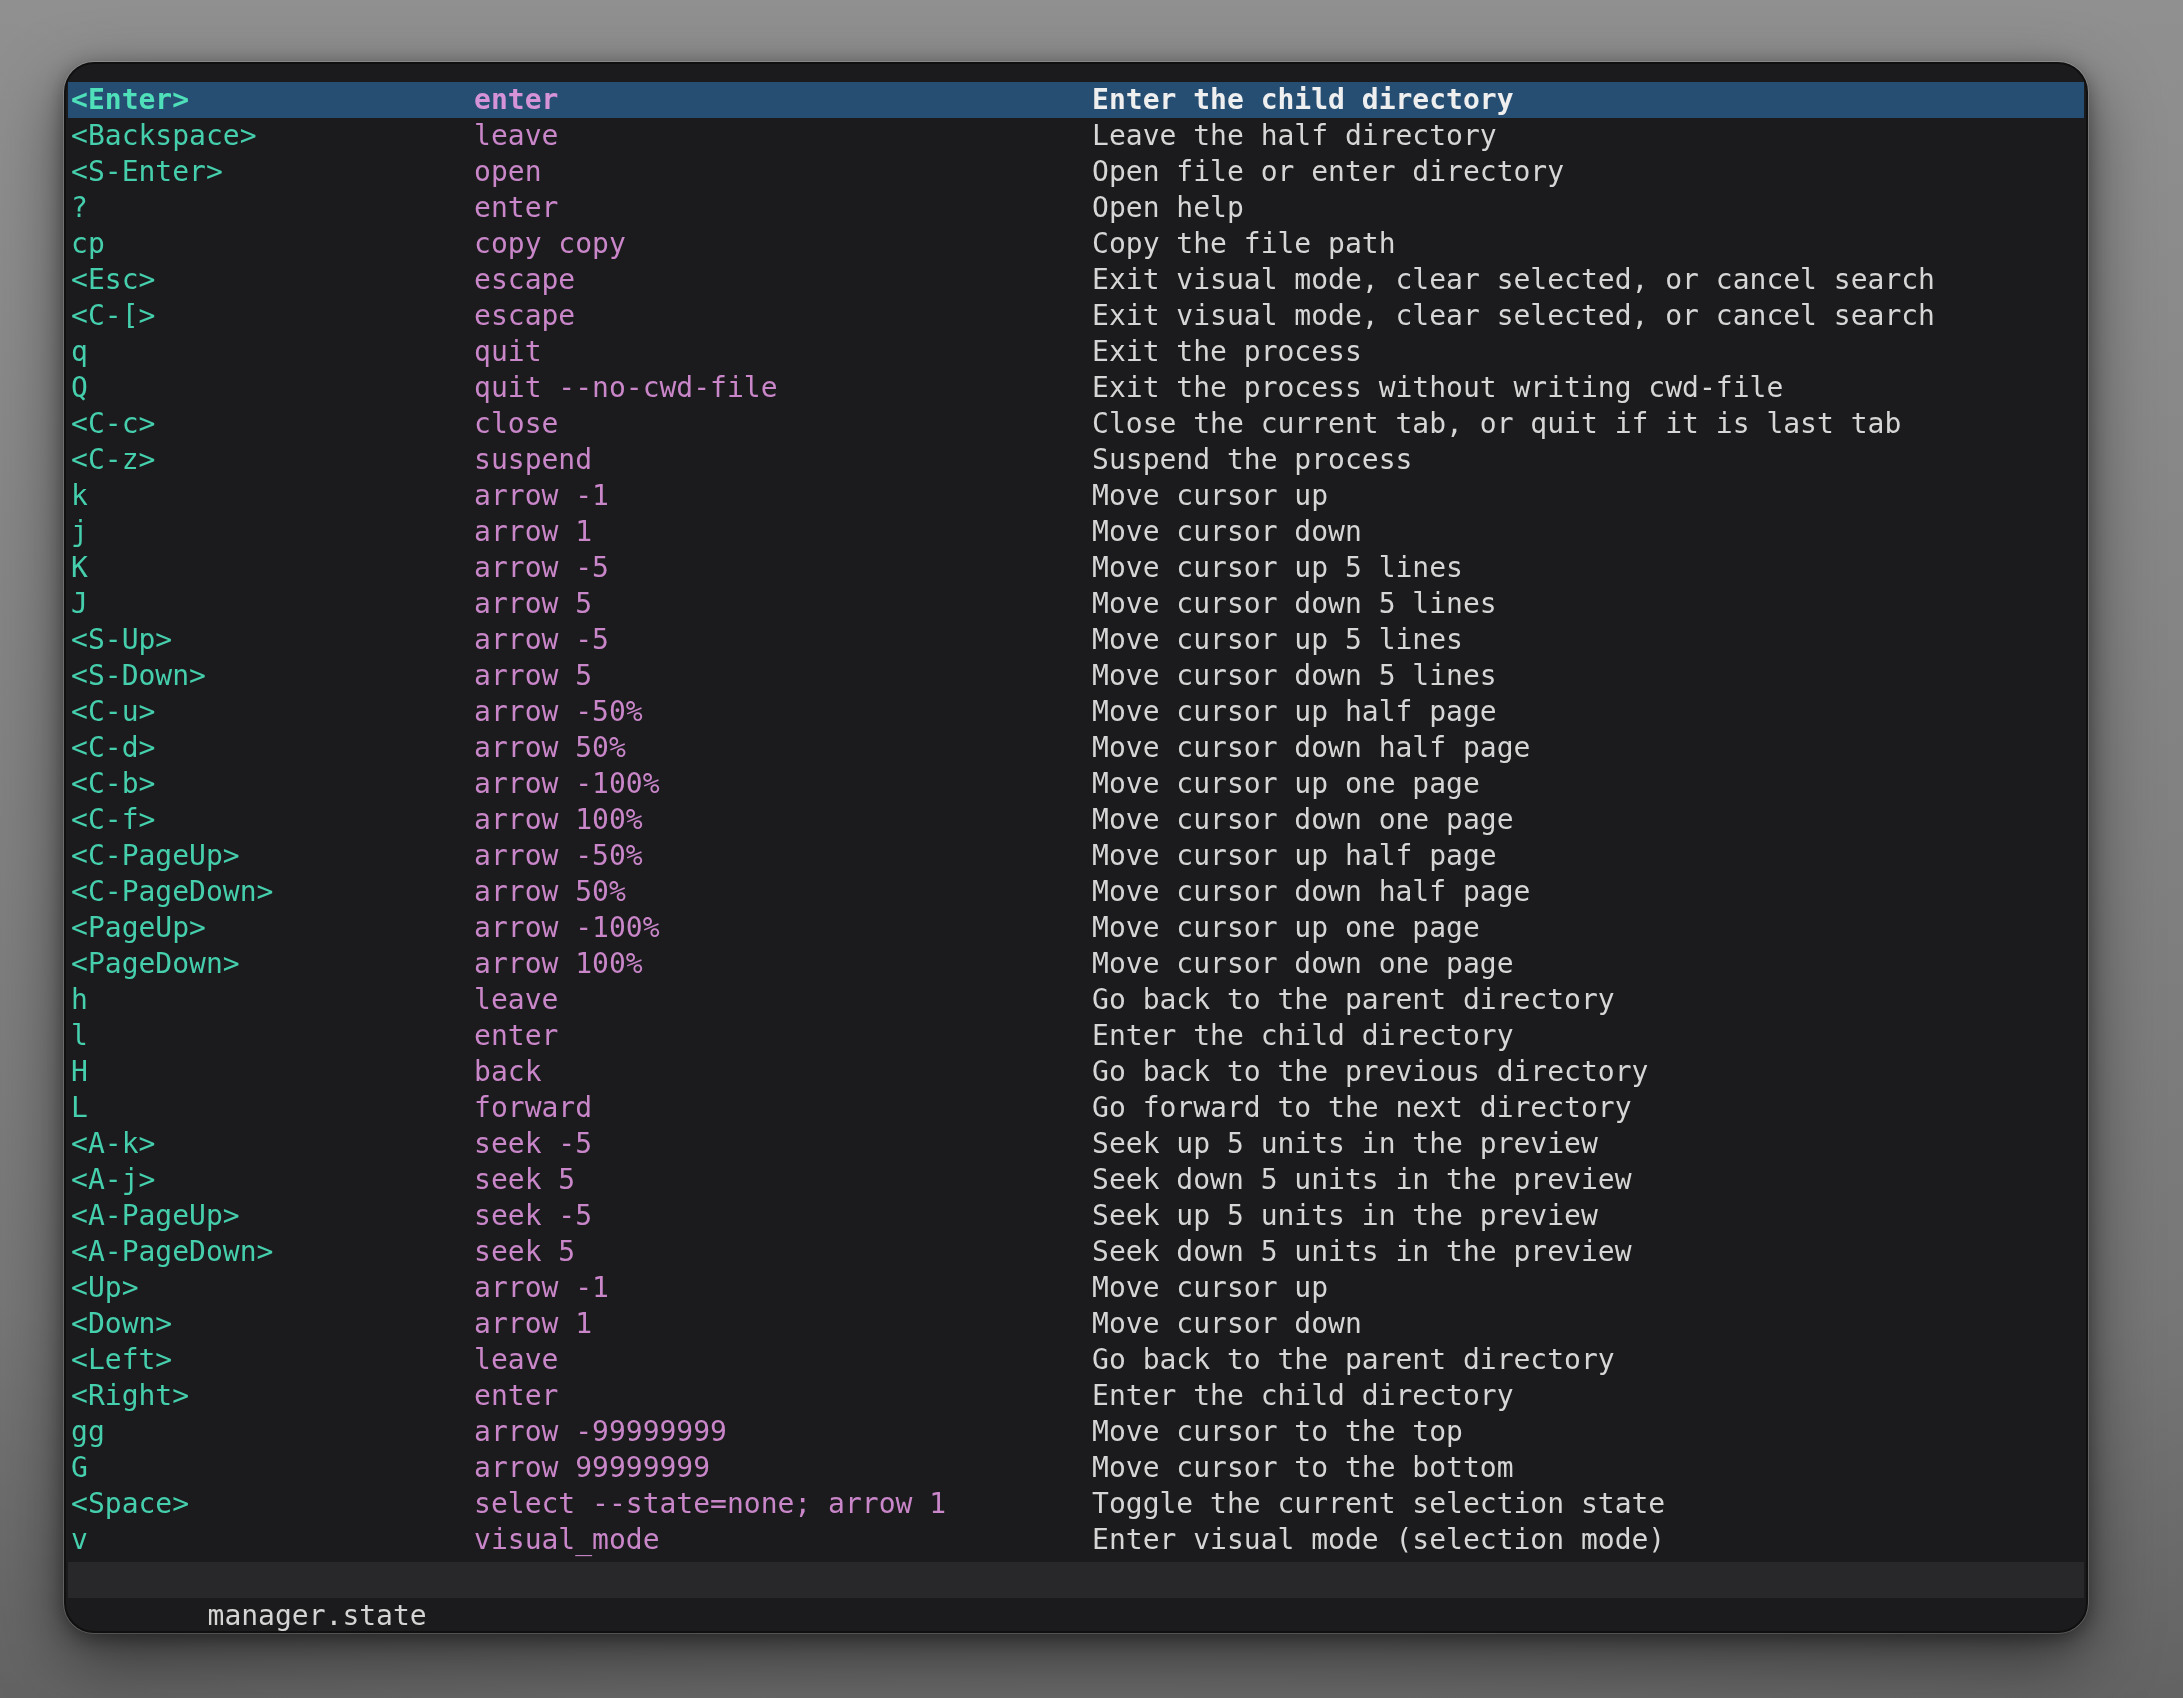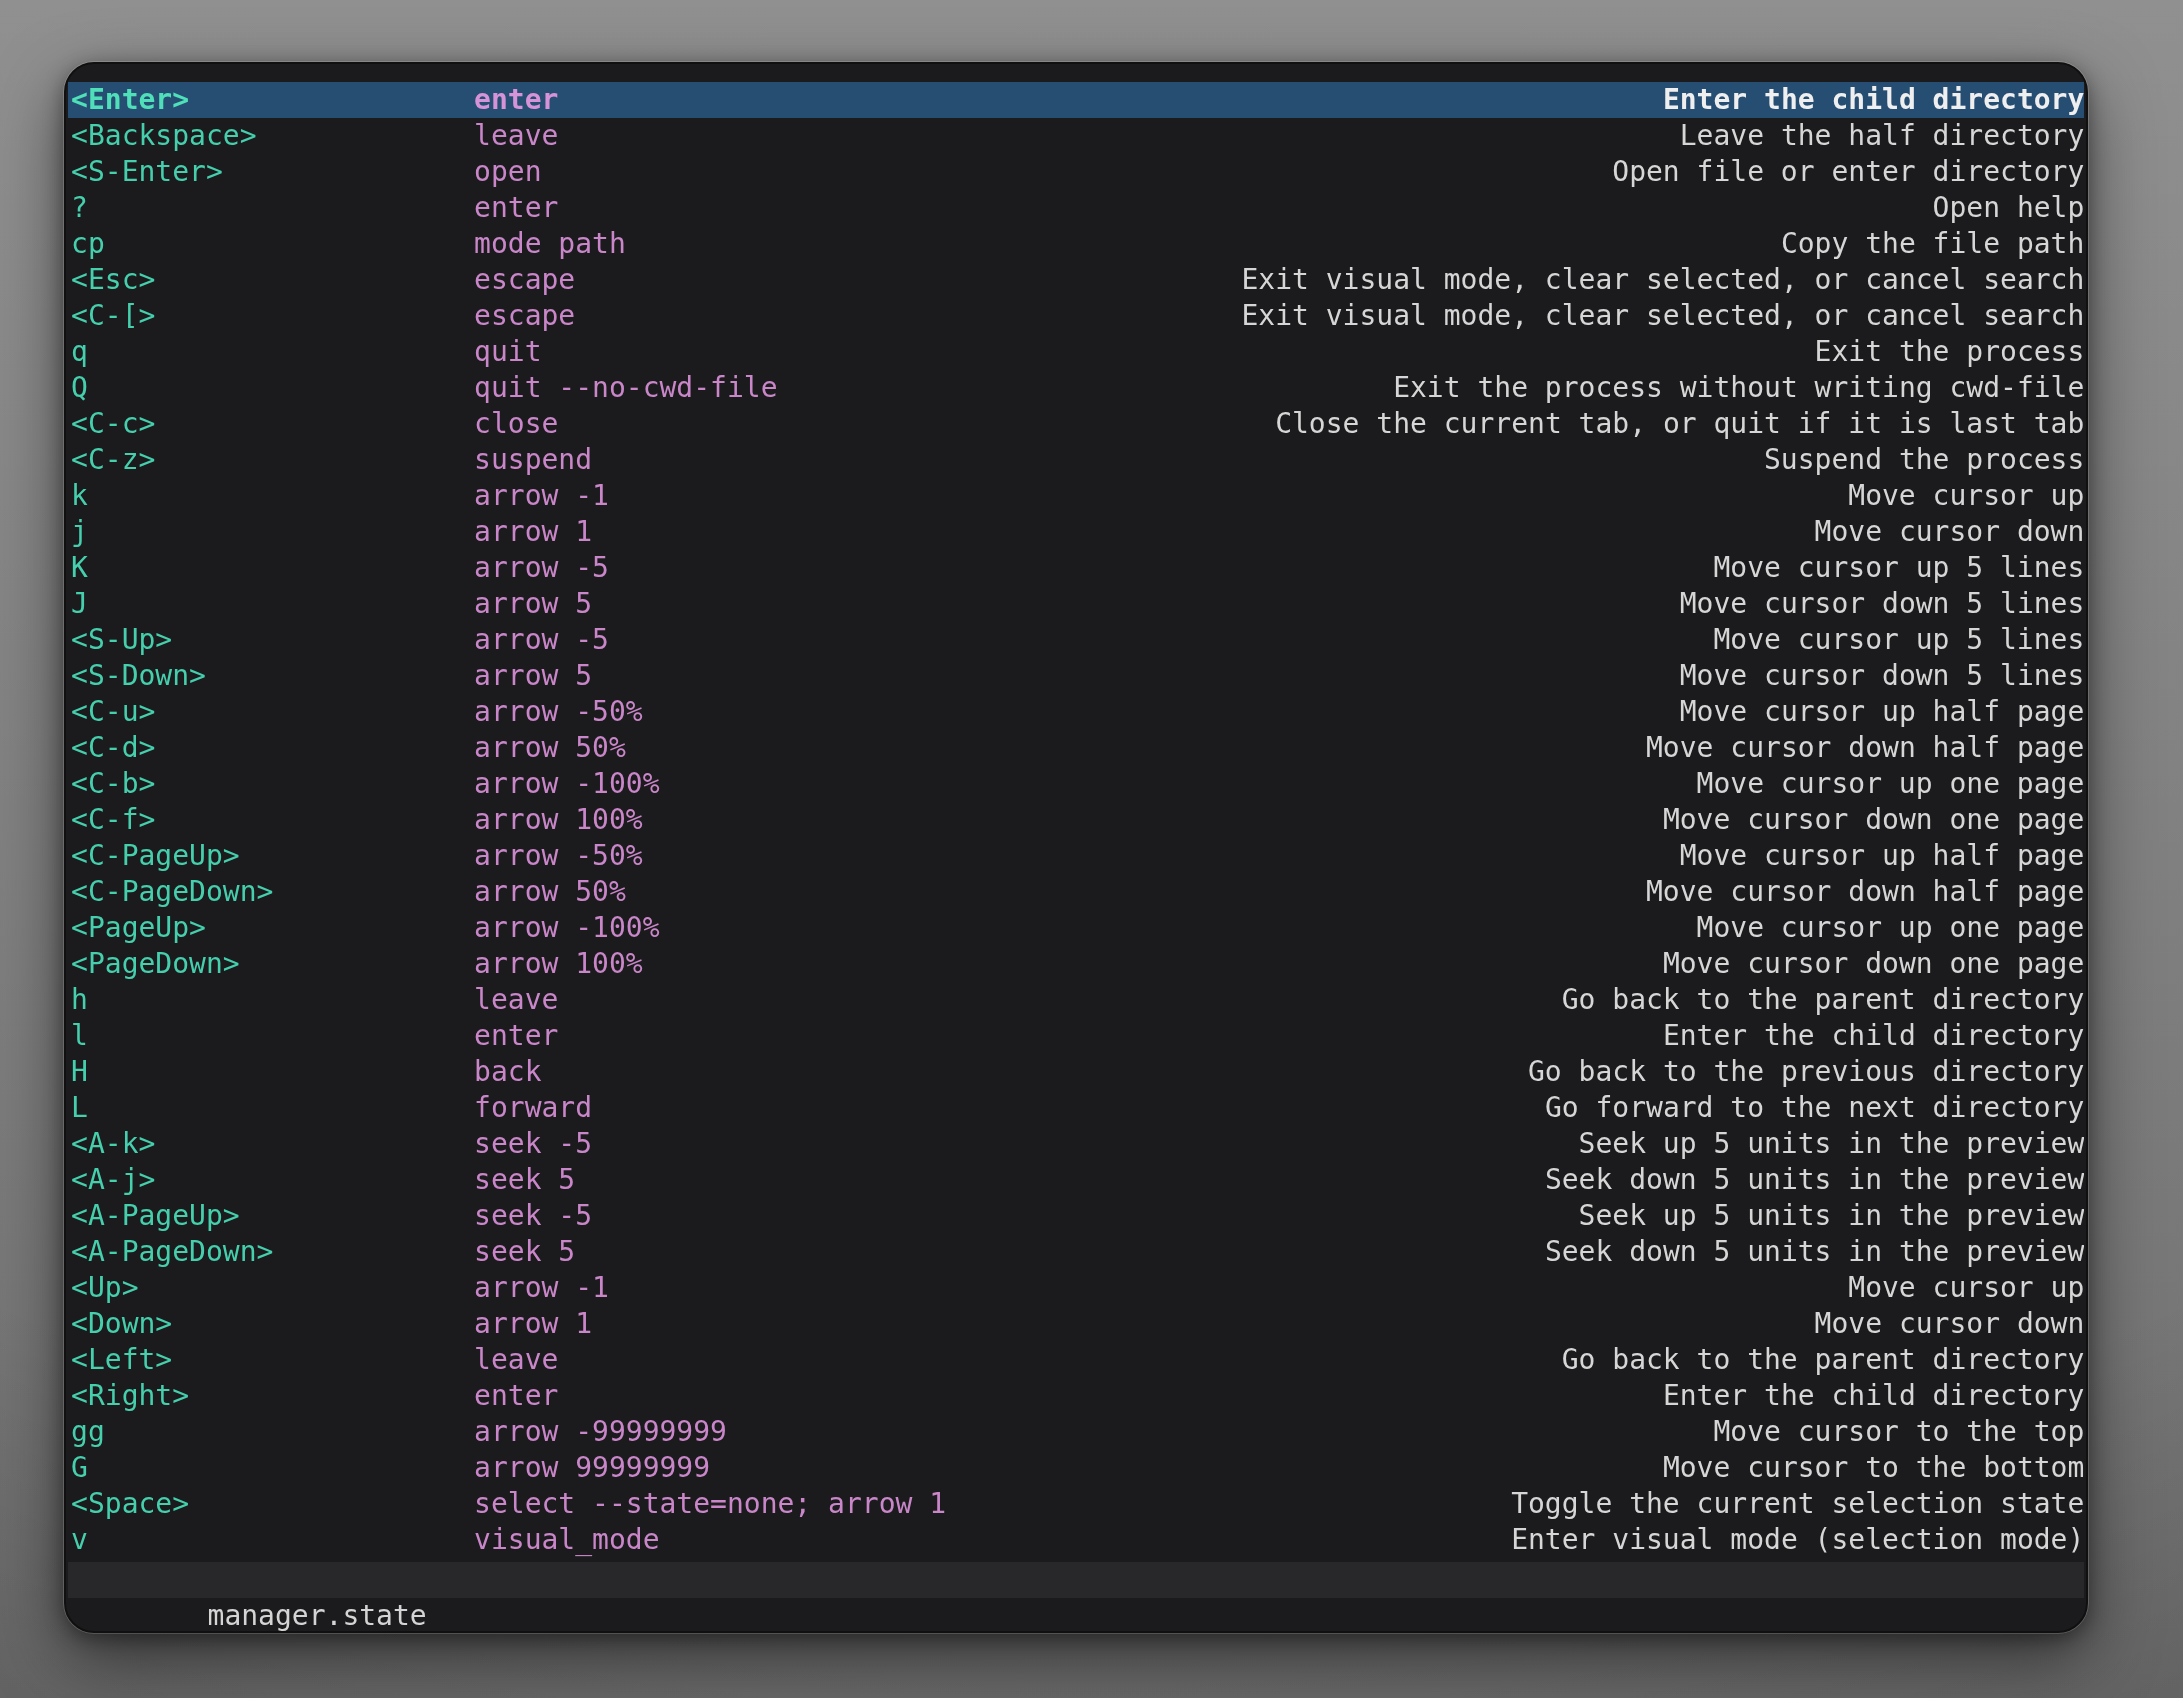--- a/index.html
+++ b/index.html
@@ -47,21 +47,21 @@
     align-items: center;
     height: 36px;
     line-height: 36px;
     font-size: 28px;
     white-space: pre;
     padding-left: 3.4px;
     box-sizing: border-box;
   }
   .row .key  { width: 403px; flex: 0 0 auto; color: var(--key, #45cfad); overflow: hidden; }
   .row .cmd  { width: 618px; flex: 0 0 auto; color: var(--command, #c986c9); overflow: hidden; }
-  .row .desc { flex: 1 1 auto; color: var(--description, #d6d6d6); overflow: hidden; text-align: right; }
+  .row .desc { flex: 1 1 auto; color: var(--description, #d6d6d6); overflow: hidden; }
   .row.selected {
     background: var(--selected-bg, #264e73);
     font-weight: bold;
   }
   .row.selected .key  { color: var(--selected-key, #4fe0ba); }
   .row.selected .cmd  { color: var(--selected-command, #d793d7); }
   .row.selected .desc { color: var(--selected-description, #efefef); }
   .statusbar {
     margin-top: 4.2px;
     height: 36px;
@@ -95,21 +95,21 @@
     <span class="cmd">open</span>
     <span class="desc">Open file or enter directory</span>
   </div>
           <div class="row">
     <span class="key">?</span>
     <span class="cmd">enter</span>
     <span class="desc">Open help</span>
   </div>
           <div class="row">
     <span class="key">cp</span>
-    <span class="cmd">mode path</span>
+    <span class="cmd">copy copy</span>
     <span class="desc">Copy the file path</span>
   </div>
           <div class="row">
     <span class="key">&lt;Esc&gt;</span>
     <span class="cmd">escape</span>
     <span class="desc">Exit visual mode, clear selected, or cancel search</span>
   </div>
           <div class="row">
     <span class="key">&lt;C-[&gt;</span>
     <span class="cmd">escape</span>

